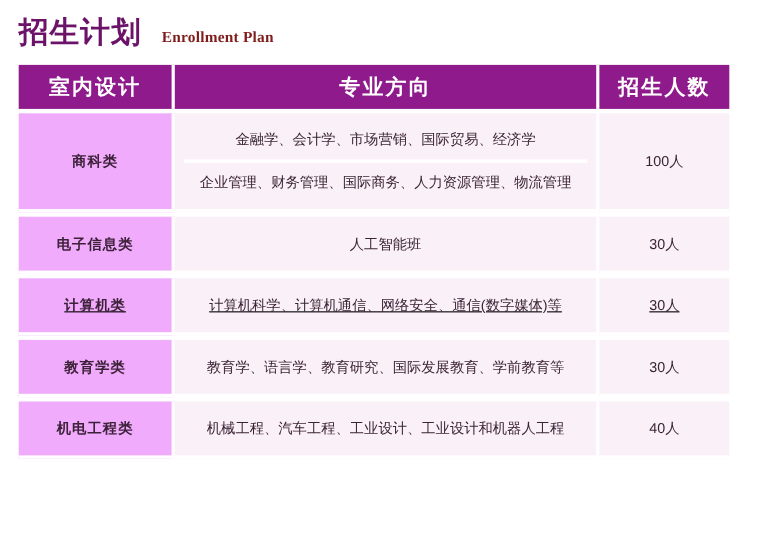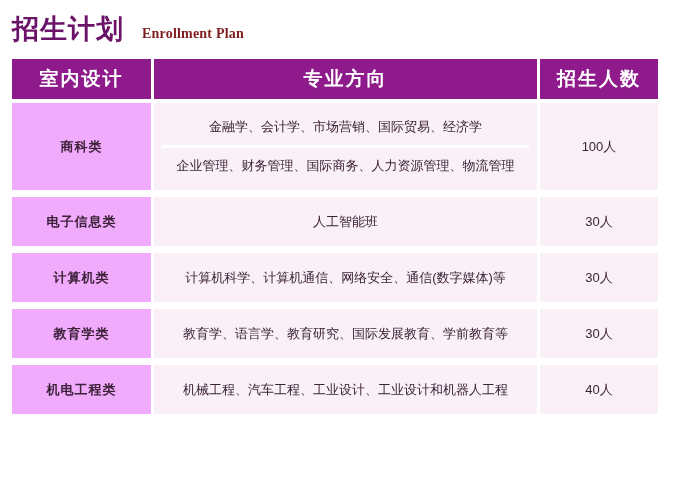--- a/index.html
+++ b/index.html
@@ -11,21 +11,21 @@
     height: 504px;
     background: #ffffff;
     font-family: "Liberation Sans", sans-serif;
     overflow: hidden;
   }
   .page {
     position: relative;
     width: 698px;
     height: 504px;
     box-sizing: border-box;
-    padding: 0 12px;
+    padding: 0 17px;
     border-radius: 18px;
   }
   
   .header {
     display: flex;
     align-items: baseline;
     padding-top: 16px;
     padding-bottom: 12px;
     gap: 18px;
   }
@@ -100,21 +100,21 @@
     border-top: 3px solid #ffffff;
   }
   .cell-num {
     background: #faf0f7;
     color: #3b2436;
     font-size: 13px;
   }
   .row-h1 { height: 68px; }
   .row-h2 { height: 52px; }
   .row-h3 { height: 52px; }
-  .row-h4 { height: 52px; }
+  .row-h4 { height: 52px; text-decoration: underline; }
   .row-h5 { height: 52px; }
   .row-h6 { height: 52px; }
 </style>
 </head>
 <body>
 
 <div class="page">
 
   <div class="header">
     <div class="title-cn">招生计划</div>

